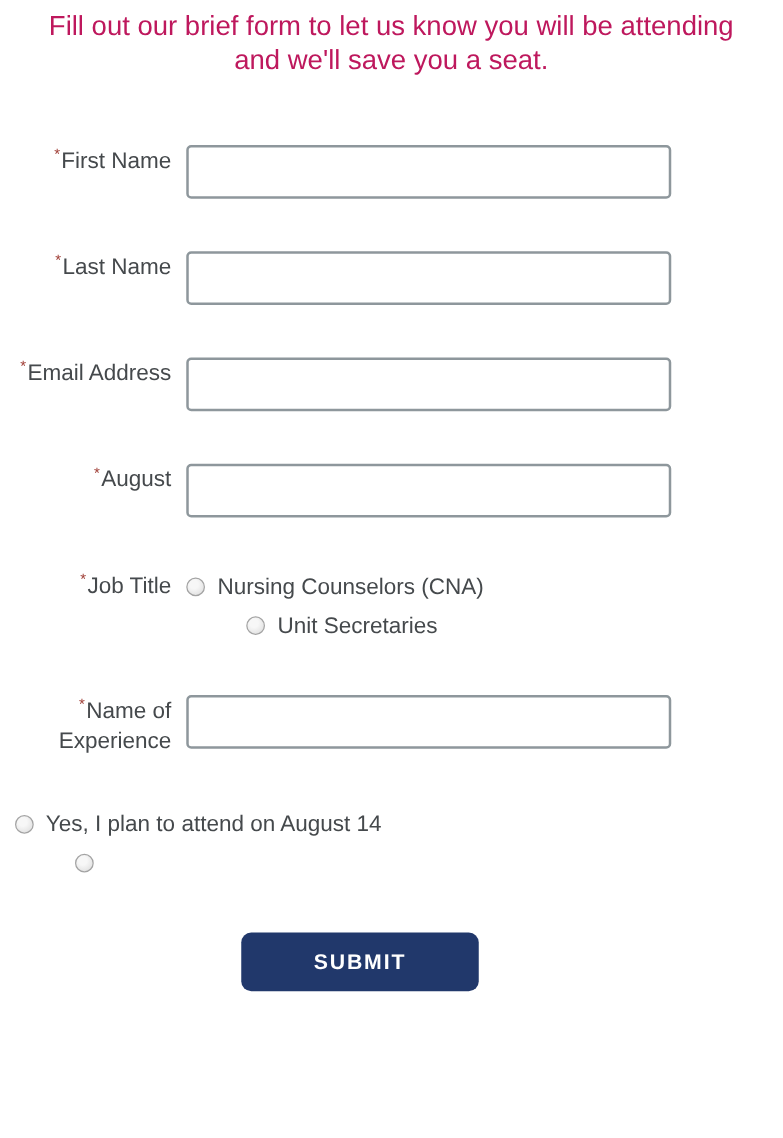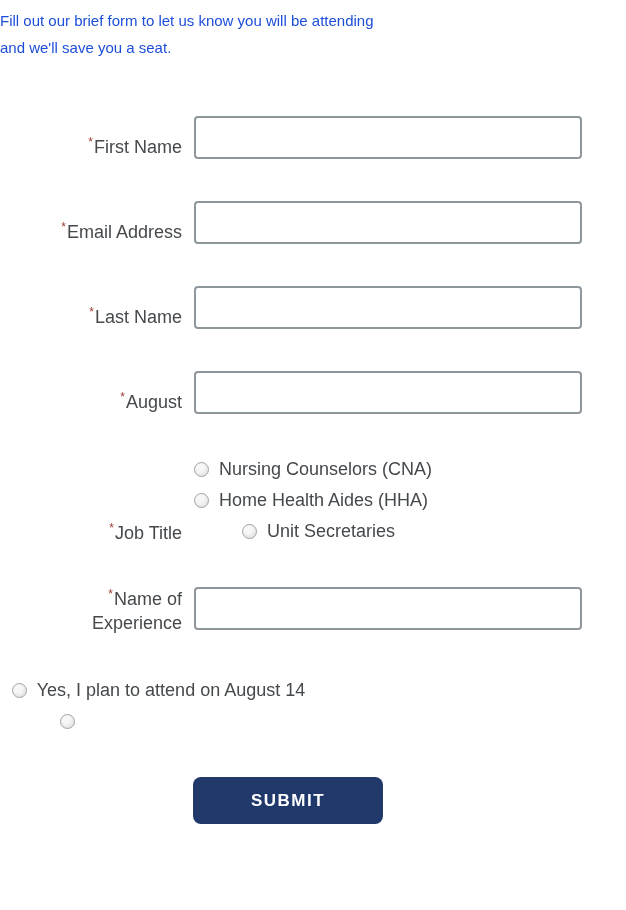--- a/index.html
+++ b/index.html
@@ -9,37 +9,37 @@
     width: 626px;
     height: 910px;
     overflow: hidden;
     background: #ffffff;
     font-family: "Liberation Sans", sans-serif;
   }
   .page { width: 626px; height: 910px; }
 
   .header {
     padding-top: 7px;
-    font-size: 15px;
+    text-align: center;
+    font-size: 22px;
     line-height: 27px;
-    color: #1d4ed8;
+    color: #be185d;
     margin-bottom: 55px;
   }
 
   .row {
     display: flex;
     align-items: stretch;
     margin-bottom: 42px;
   }
   .label-cell {
     flex: 0 0 137px;
     display: flex;
-    align-items: flex-end;
+    align-items: flex-start;
     justify-content: flex-end;
-    margin-left: 45px;
   }
   .field-label {
     font-size: 18px;
     color: #45494c;
     text-align: right;
     line-height: 24px;
   }
   .nowrap { white-space: nowrap; }
   sup.req {
     color: #9e3b33;
@@ -116,30 +116,30 @@
     <div class="label-cell">
       <span class="field-label nowrap"><sup class="req">*</sup><span>First Name</span></span>
     </div>
     <div class="control-cell">
       <input type="text" class="text-input" value="" style="">
     </div>
   </div>
 
   <div class="row">
     <div class="label-cell">
-      <span class="field-label nowrap"><sup class="req">*</sup><span>Email Address</span></span>
+      <span class="field-label nowrap"><sup class="req">*</sup><span>Last Name</span></span>
     </div>
     <div class="control-cell">
       <input type="text" class="text-input" value="" style="">
     </div>
   </div>
 
   <div class="row">
     <div class="label-cell">
-      <span class="field-label nowrap"><sup class="req">*</sup><span>Last Name</span></span>
+      <span class="field-label nowrap"><sup class="req">*</sup><span>Email Address</span></span>
     </div>
     <div class="control-cell">
       <input type="text" class="text-input" value="" style="">
     </div>
   </div>
 
   <div class="row">
     <div class="label-cell">
       <span class="field-label nowrap"><sup class="req">*</sup><span>August</span></span>
     </div>
@@ -150,24 +150,20 @@
 
   <div class="row">
     <div class="label-cell">
       <span class="field-label nowrap"><sup class="req">*</sup><span>Job Title</span></span>
     </div>
     <div class="control-cell">
       <div class="radio-group">
         <label class="radio-option">
           <input type="radio" name="job_title" style="">
           <span>Nursing Counselors (CNA)</span>
-        </label>
-        <label class="radio-option">
-          <input type="radio" name="job_title" style="">
-          <span>Home Health Aides (HHA)</span>
         </label>
         <label class="radio-option">
           <input type="radio" name="job_title" style="">
           <span>Unit Secretaries</span>
         </label>
       </div>
     </div>
   </div>
 
   <div class="row">

